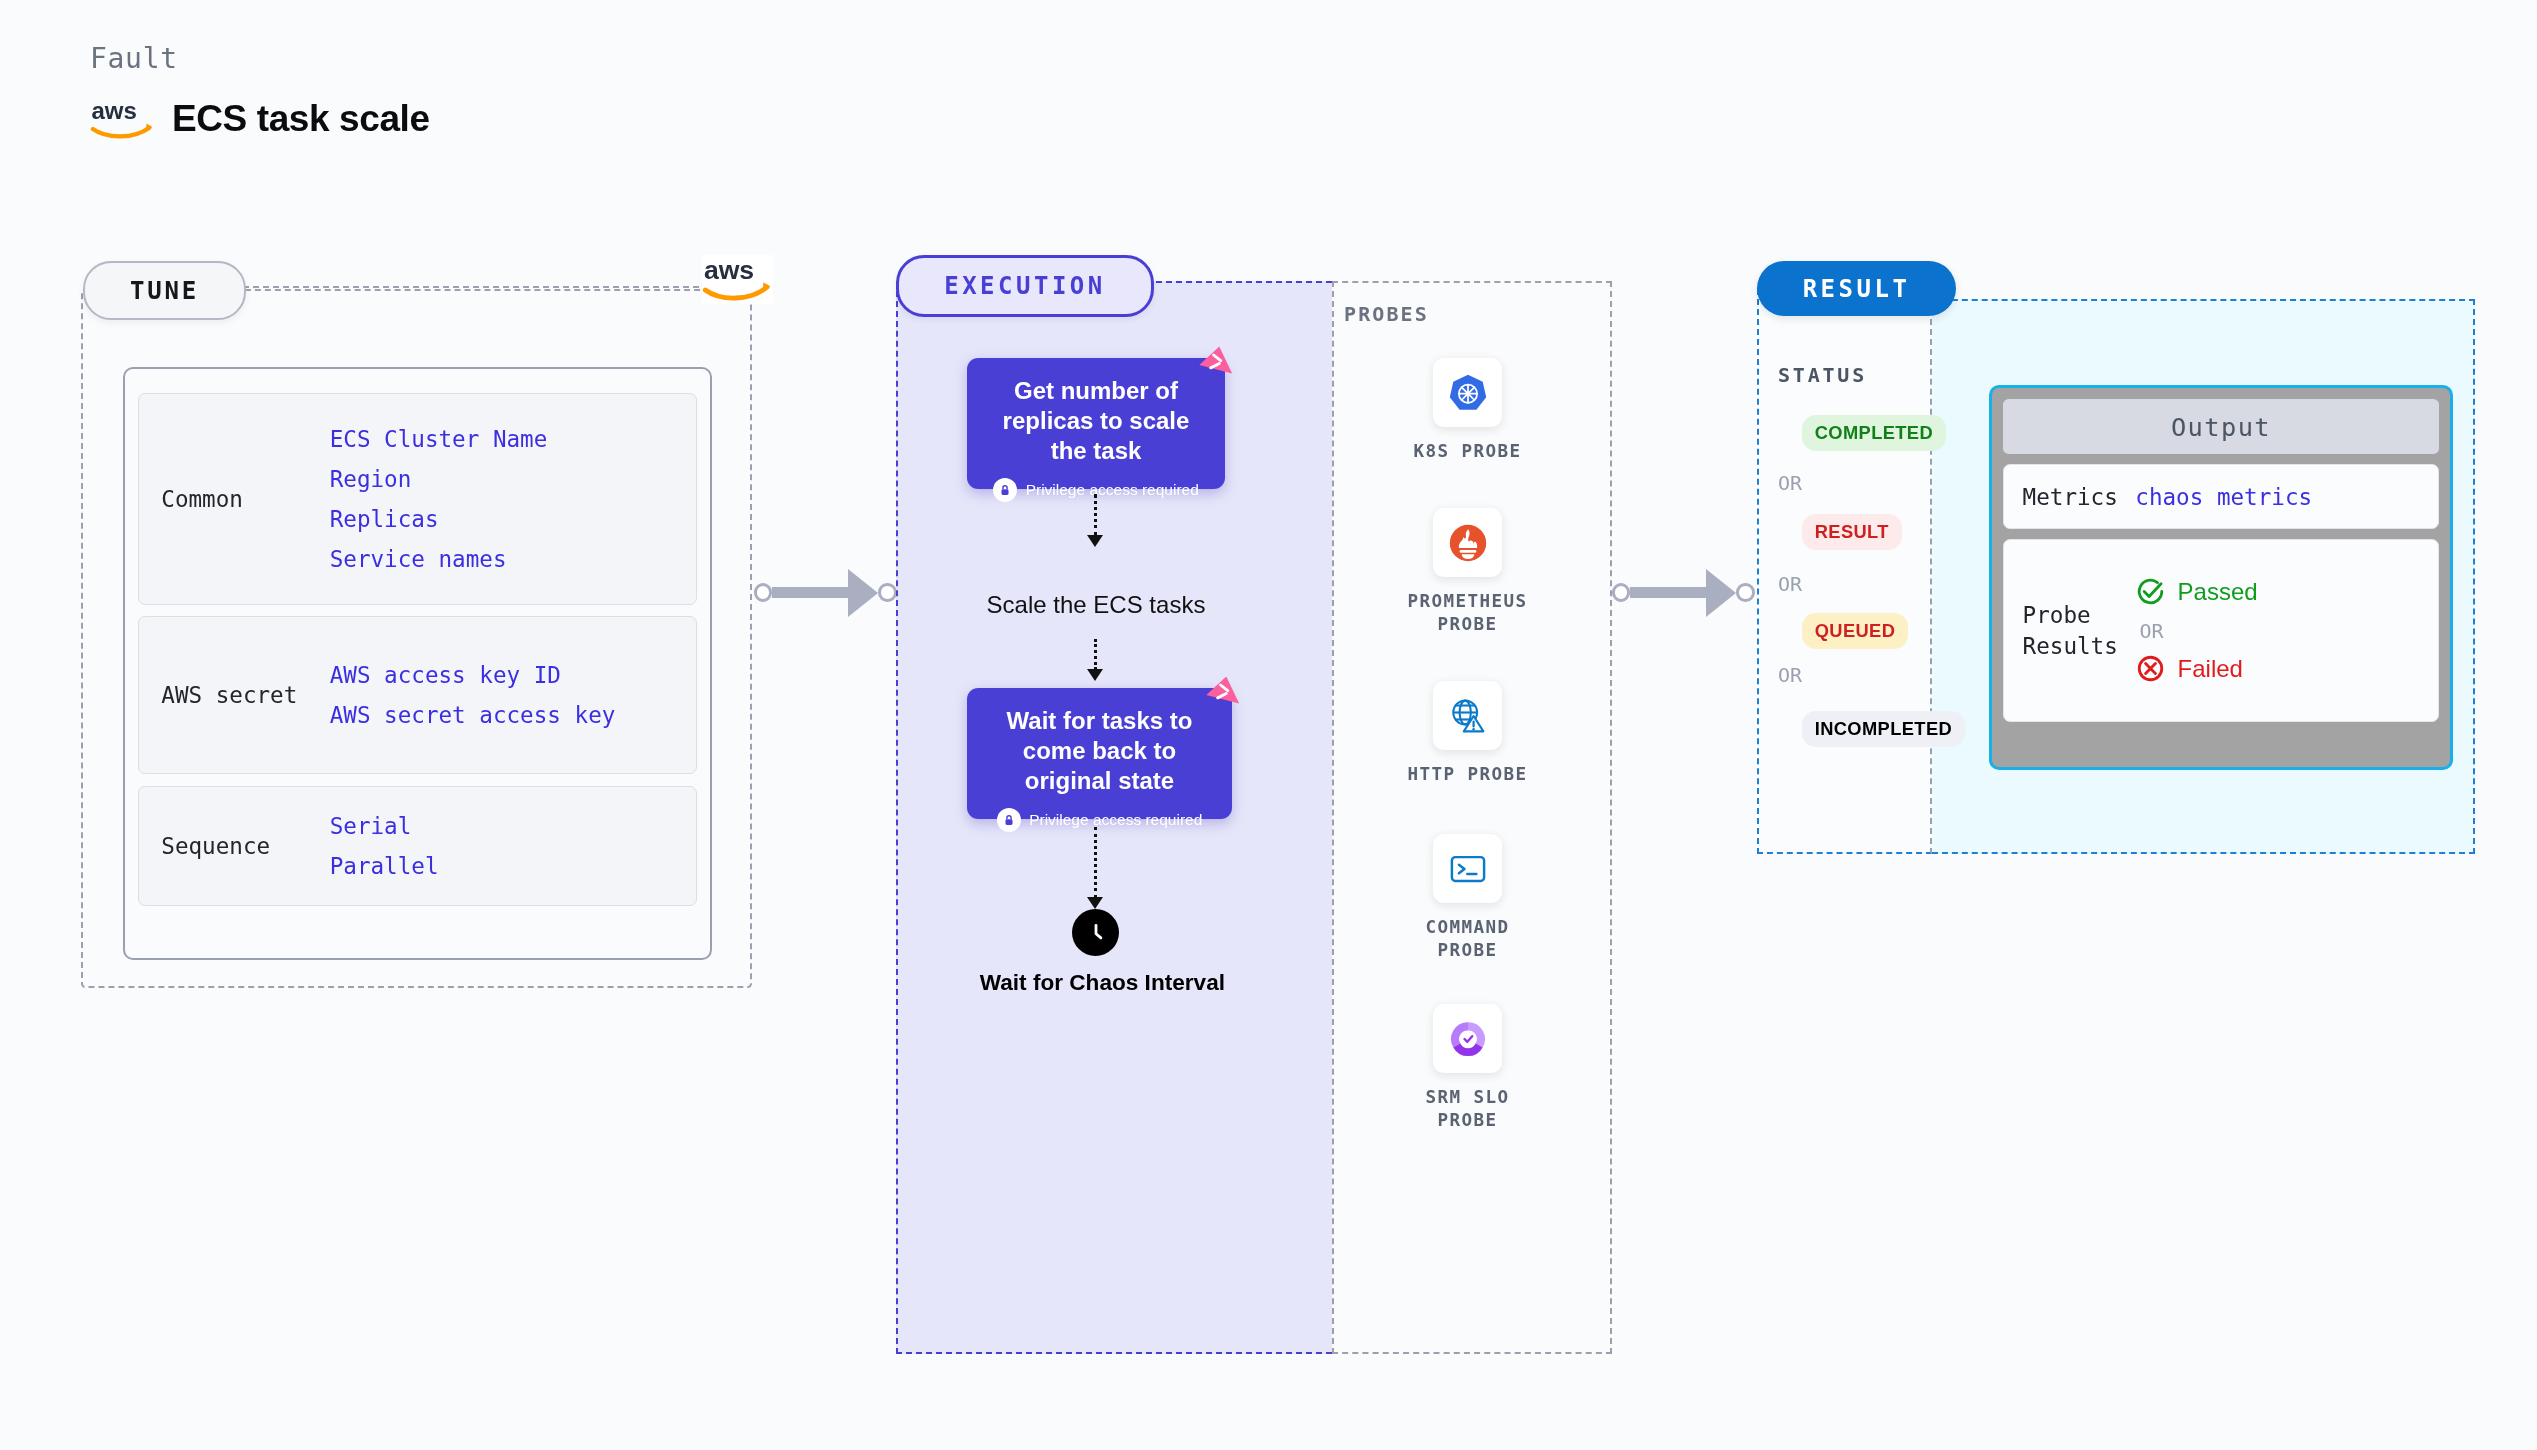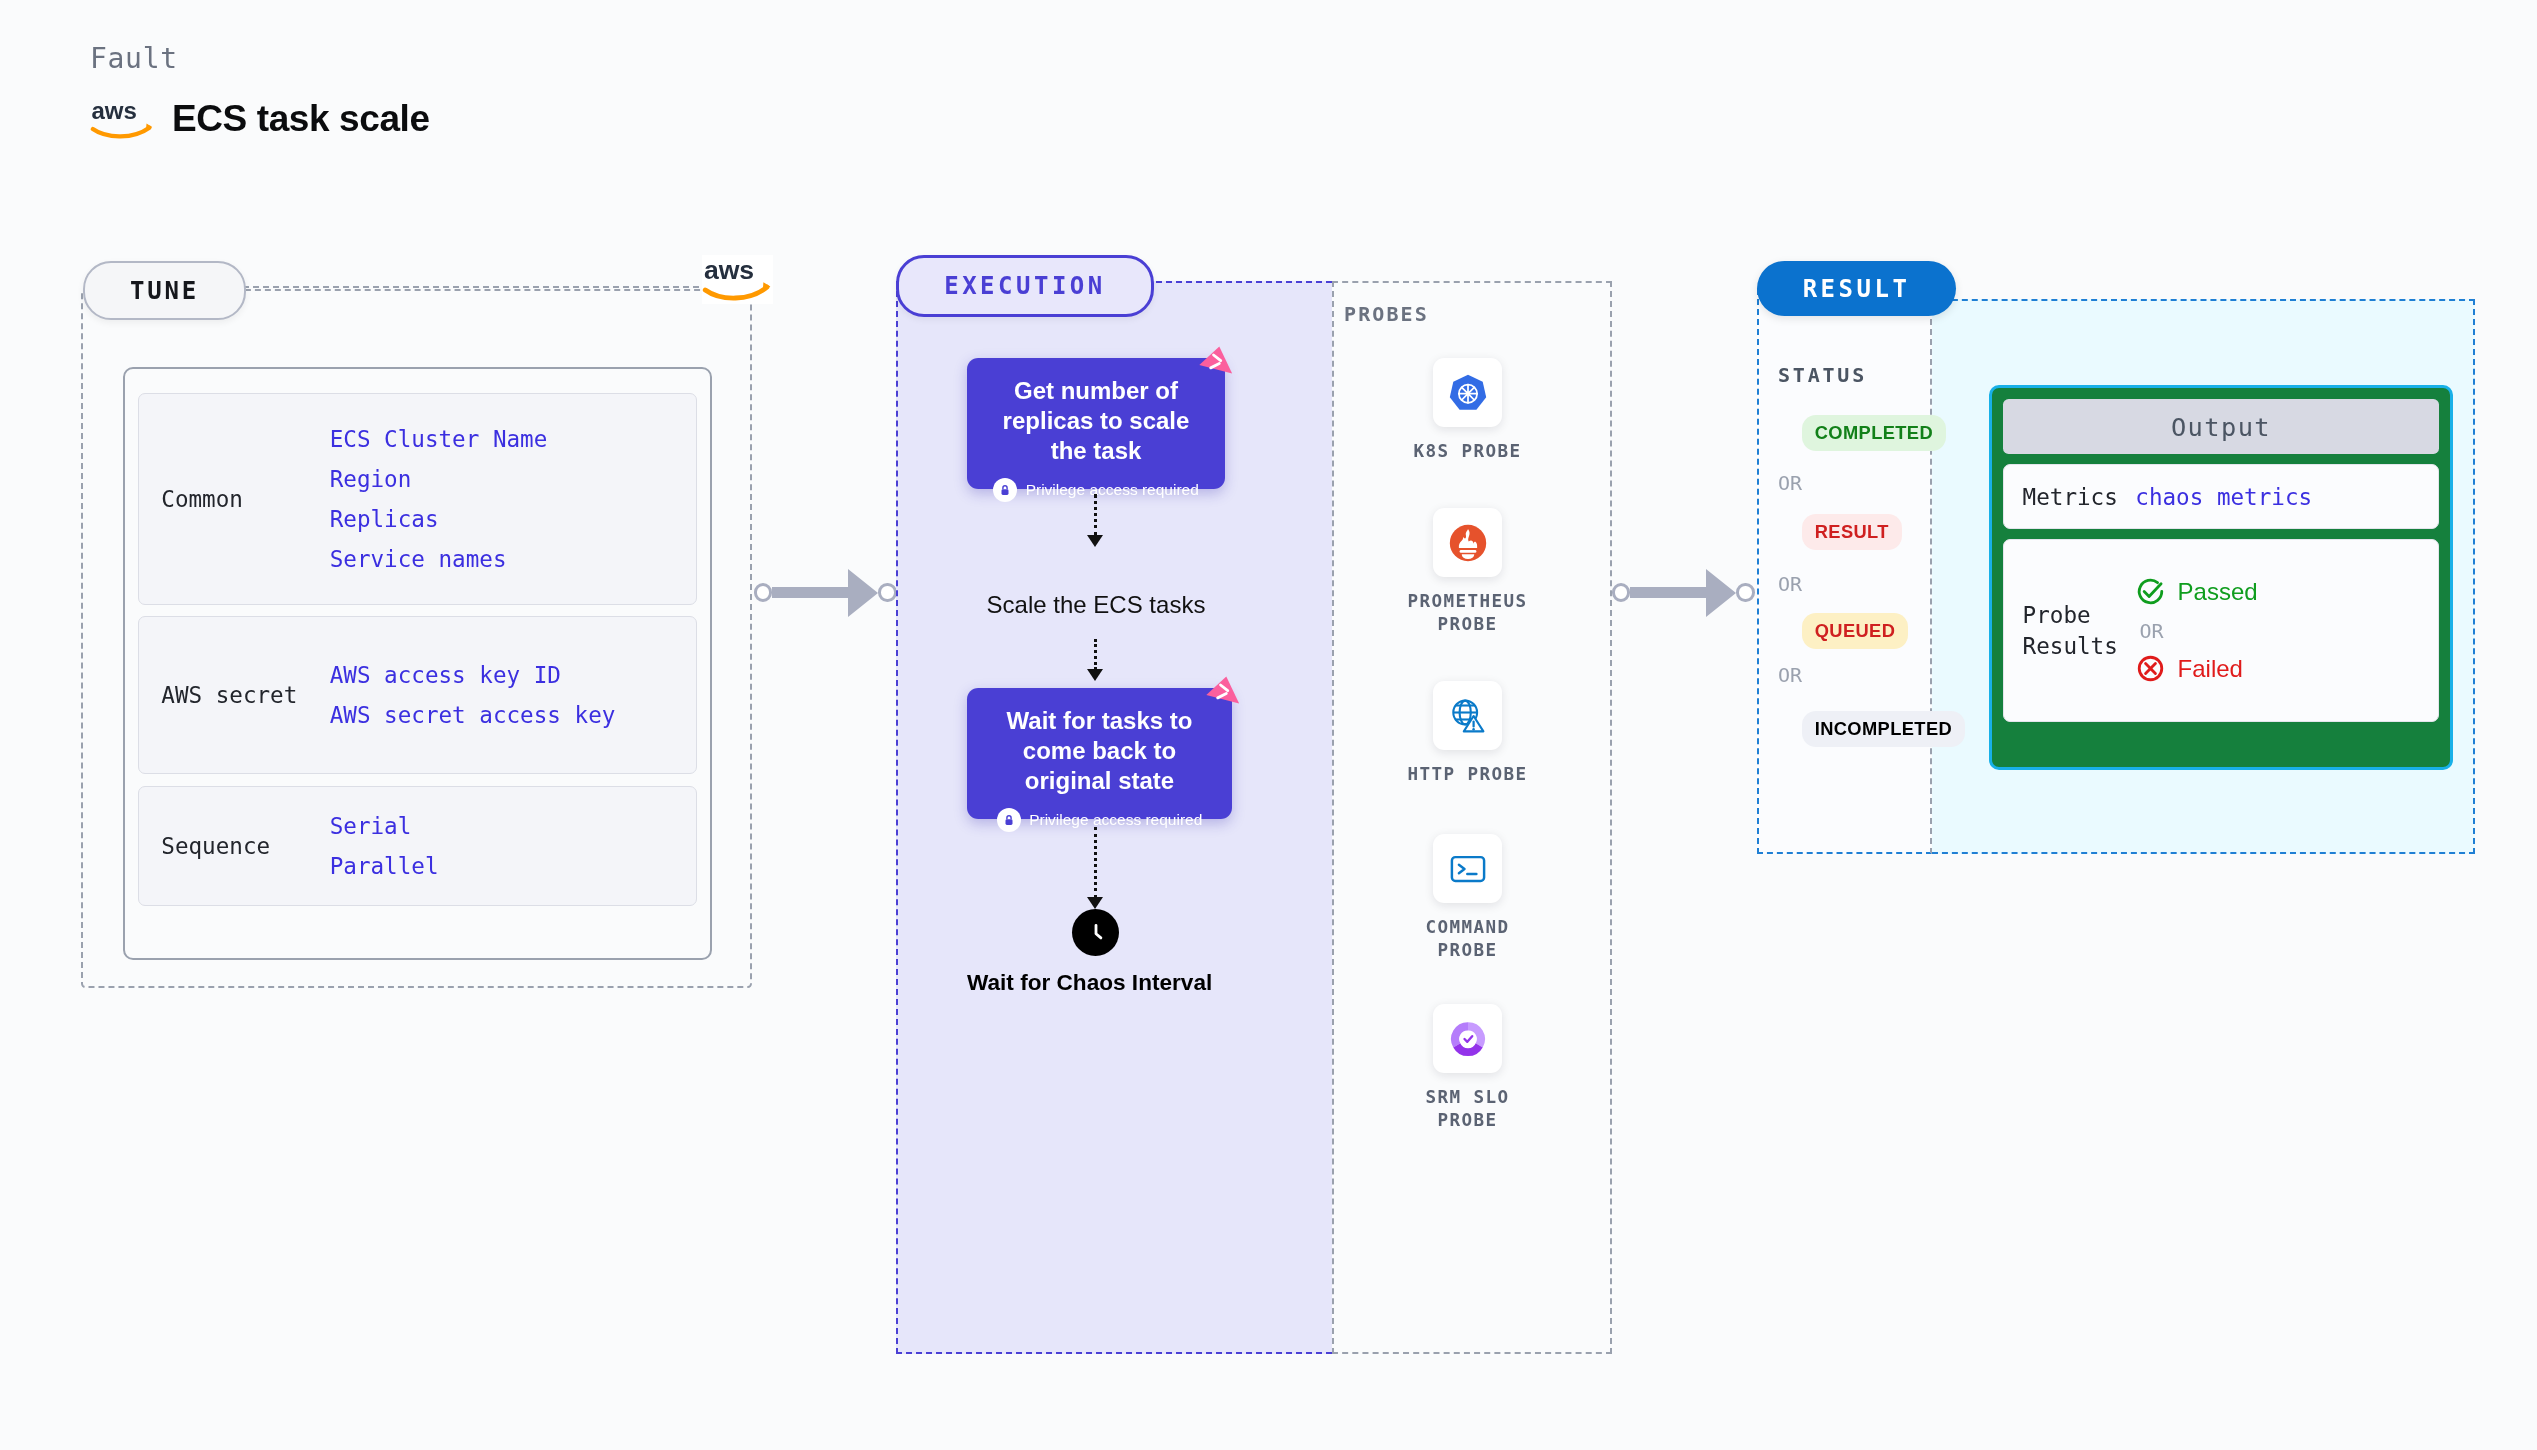--- a/index.html
+++ b/index.html
@@ -114,21 +114,21 @@
 
   #mid-label{
     position:absolute;left:967px;top:591px;width:258px;text-align:center;
     font-size:24px;color:#111;
   }
   #clock-icon{
     position:absolute;left:1072px;top:909px;width:47px;height:47px;border-radius:50%;background:#000;
     display:flex;align-items:center;justify-content:center;
   }
   #wait-chaos-label{
-    position:absolute;left:967px;top:968px;width:258px;text-align:left;
+    position:absolute;left:967px;top:968px;width:258px;text-align:right;
     font-size:22.6px;font-weight:bold;color:#000;line-height:1.3;
   }
 
   
   .probe{position:absolute;width:141px;text-align:center;}
   .probe .tile{
     width:69px;height:69px;margin:0 auto;background:#fff;border-radius:11.3px;
     box-shadow:0 2.8px 10px rgba(17,24,39,.10);display:flex;align-items:center;justify-content:center;
   }
   .probe .plabel{
@@ -170,21 +170,21 @@
   #badge-completed{top:415px;background:#dff5de;color:#128019;}
   #or-1{top:471px;}
   #or-2{top:572px;}
   #or-3{top:663px;}
   #badge-errored{top:514px;background:#fdeaea;color:#cf2020;}
   #badge-queued{top:613px;background:#fdf0c4;color:#cf2020;}
   #badge-incompleted{top:711px;background:#eef0f6;color:#000000;}
 
   #output-card{
     position:absolute;left:1989px;top:385px;width:464px;height:385px;
-    border:3.5px solid #18b0e8;border-radius:10px;background:#15803d;box-sizing:border-box;padding:11.3px;
+    border:3.5px solid #18b0e8;border-radius:10px;background:#a3a3a3;box-sizing:border-box;padding:11.3px;
   }
   #output-header{
     height:55px;background:#d7d9e3;border-radius:5.6px;display:flex;align-items:center;justify-content:center;
   }
   #output-header span{font-family:"DejaVu Sans Mono", monospace;font-size:25.4px;color:#4b5563;letter-spacing:1.4px;}
   .out-row{
     margin-top:10px;border:1.4px solid #e3e5ec;border-radius:7px;background:#fbfcfe;
     display:flex;align-items:center;box-sizing:border-box;padding:12.7px 0;justify-content:space-between;
   }
   .out-row .o-label{width:131px;padding-left:18.3px;box-sizing:border-box;

